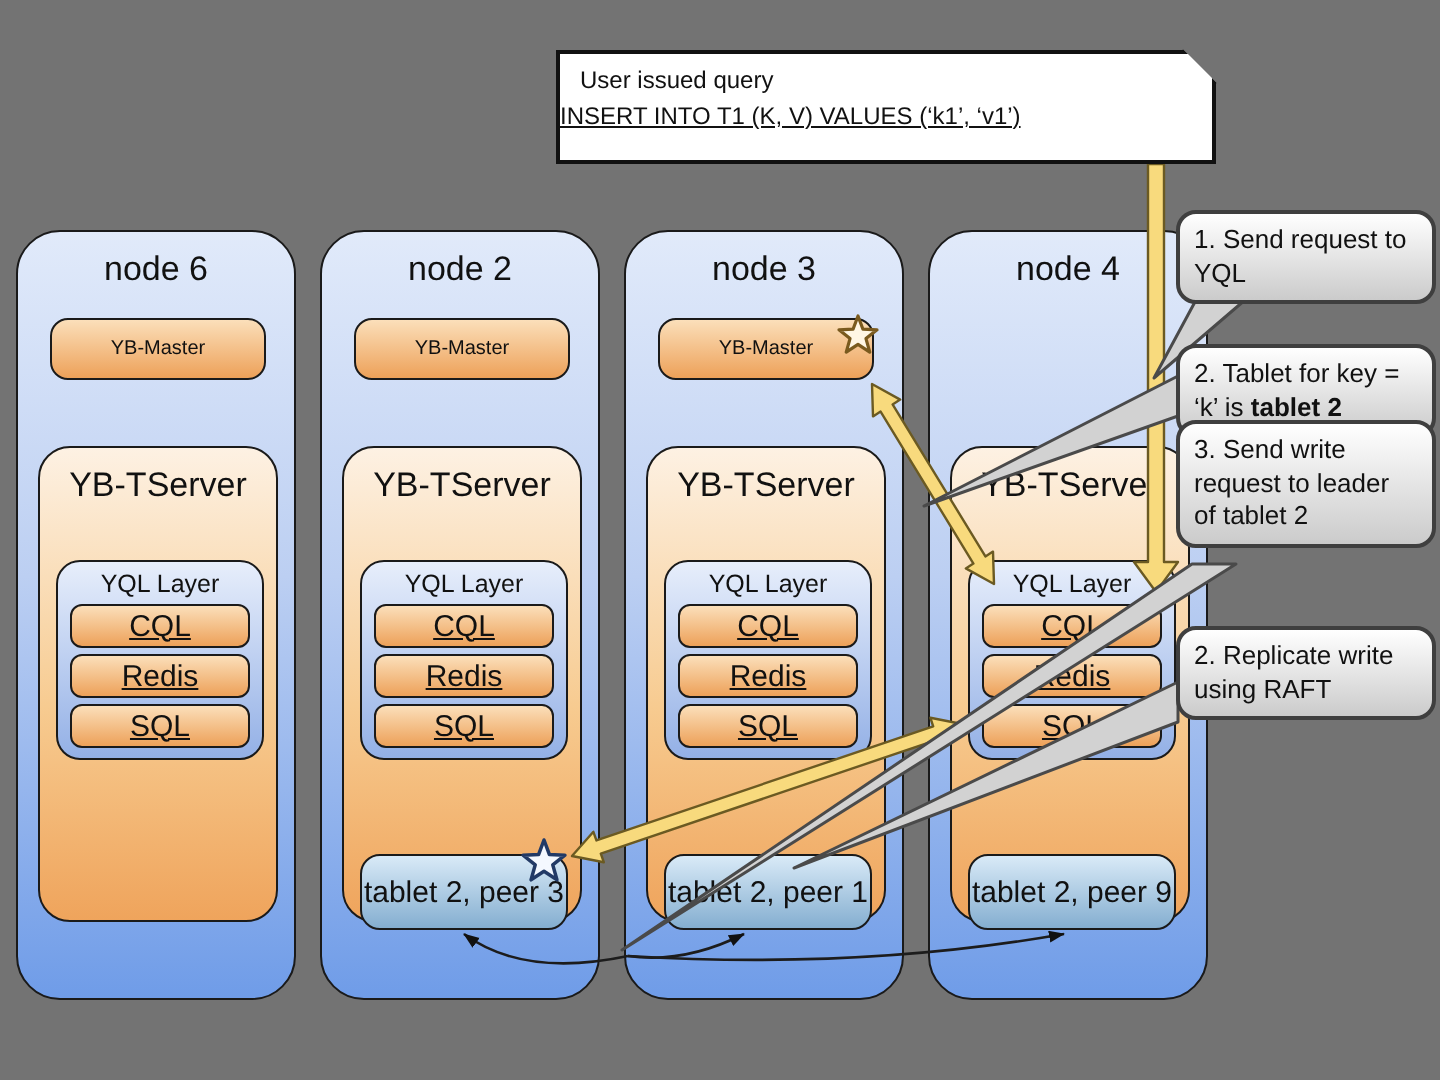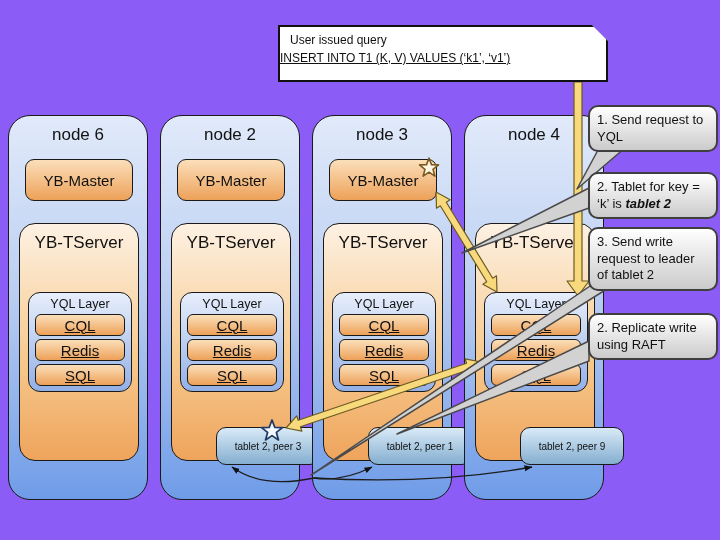--- a/index.html
+++ b/index.html
@@ -1,53 +1,53 @@
 <!DOCTYPE html>
 <html style="--node-top: #e1eafa; --node-bottom: #6f9ce8; --tserver-top: #fdf1e3; --tserver-bottom: #efa45c; --box-orange-top: #fbdfba; --box-orange-bottom: #eda159; --yql-top: #e7eefb; --yql-bottom: #93b0e6; --tablet-top: #d9eaf7; --tablet-bottom: #84aed0; --callout-top: #ffffff; --callout-bottom: #cbcbcb; --arrow-yellow: #f8da7d; --arrow-yellow-edge: #6b5a22; --tail-gray: #d2d2d2; --tail-gray-edge: #4a4a4a;"><head>
 <meta charset="utf-8">
 <style>
   html,body{margin:0;padding:0;background:#000;}
-  .stage{position:relative;width:720px;height:540px;background:#8b5cf6;overflow:hidden;
+  .stage{position:relative;width:720px;height:540px;background:#737373;overflow:hidden;
          font-family:"Liberation Sans", sans-serif;color:#111;}
 
   
   .query-box{position:absolute;left:278px;top:25px;width:330px;height:57px;z-index:10;
     background:#fff;border:2px solid #111;box-sizing:border-box;
     clip-path:polygon(0 0,314px 0,330px 16px,330px 100%,0 100%);overflow:hidden;}
   .query-label{position:absolute;left:10px;top:6px;font-size:12px;}
   .query-sql{position:absolute;left:0;top:24px;font-size:12px;white-space:nowrap;text-decoration:underline;}
 
   
   .node{position:absolute;top:115px;width:140px;height:385px;z-index:1;box-sizing:border-box;
     border:1.5px solid #1a1a1a;border-radius:22px;
     background:linear-gradient(180deg,var(--node-top) 0%,#bccff2 45%,var(--node-bottom) 100%);}
   .node-title{text-align:center;margin-top:9px;font-size:17px;}
-  .master{position:absolute;left:16px;top:43px;width:108px;height:42px;box-sizing:border-box;
+  .master{position:absolute;left:16px;top:43px;width:108px;height:31px;box-sizing:border-box;
     border:1.4px solid #1a1a1a;border-radius:9px;display:flex;align-items:center;justify-content:center;
-    font-size:15px;background:linear-gradient(180deg,var(--box-orange-top) 0%,var(--box-orange-bottom) 100%);}
+    font-size:10px;background:linear-gradient(180deg,var(--box-orange-top) 0%,var(--box-orange-bottom) 100%);}
   .tserver{position:absolute;left:10px;top:107px;width:120px;height:238px;box-sizing:border-box;
     border:1.4px solid #1a1a1a;border-radius:16px;
     background:linear-gradient(180deg,var(--tserver-top) 0%,#f7cb90 55%,var(--tserver-bottom) 100%);}
   .tserver-label{text-align:center;margin-top:9px;font-size:17px;}
-  .yql{position:absolute;left:8px;top:68px;width:104px;height:100px;box-sizing:border-box;
+  .yql{position:absolute;left:8px;top:56px;width:104px;height:100px;box-sizing:border-box;
     border:1.3px solid #1a1a1a;border-radius:12px;
     background:linear-gradient(180deg,var(--yql-top) 0%,var(--yql-bottom) 100%);}
   .yql-label{text-align:center;margin-top:4px;font-size:12.5px;}
   .api{height:22px;margin:3px 6px 0 6px;box-sizing:border-box;border:1.3px solid #1a1a1a;border-radius:6px;
     display:flex;align-items:center;justify-content:center;font-size:15px;text-decoration:underline;
     background:linear-gradient(180deg,var(--box-orange-top) 0%,var(--box-orange-bottom) 100%);}
   .tablet{position:absolute;left:8px;top:203px;width:104px;height:38px;box-sizing:border-box;
     border:1.3px solid #1a1a1a;border-radius:10px;display:flex;align-items:center;justify-content:center;
-    font-size:10px;background:linear-gradient(180deg,var(--tablet-top) 0%,var(--tablet-bottom) 100%);margin-left:36px;}
+    font-size:15px;background:linear-gradient(180deg,var(--tablet-top) 0%,var(--tablet-bottom) 100%);}
 
   
   .callout{position:absolute;left:588px;width:130px;z-index:10;box-sizing:border-box;
     border:2px solid #3f3f3f;border-radius:10px;padding:5px 7px;font-size:13px;line-height:1.27;
     background:linear-gradient(180deg,var(--callout-top) 0%,var(--callout-bottom) 100%);}
-  .callout .em{font-weight:bold;font-style:italic;}
+  .callout .em{font-weight:bold;}
 
   
   .overlay{position:absolute;left:0;top:0;z-index:5;pointer-events:none;}
 </style>
 </head>
 <body>
 
 <div class="stage">
 
   <div class="query-box">
@@ -145,20 +145,20 @@
     <polygon points="592,26 607,41 592,41" fill="#ececec" stroke="#333" stroke-width="1.2"></polygon>
   </svg>
 
   <div class="callout" style="top:105px">
     <span>1. Send request to YQL</span>
   </div>
   <div class="callout" style="top:172px">
     <span>2. Tablet for key = ‘k’ is</span>
     <span class="em">tablet 2</span>
   </div>
-  <div class="callout" style="top:227px">
+  <div class="callout" style="top:210px">
     <span>3. Send write request to leader of tablet 2</span>
   </div>
   <div class="callout" style="top:313px">
     <span>2. Replicate write using RAFT</span>
   </div>
 
 </div>
 
 </body></html>

